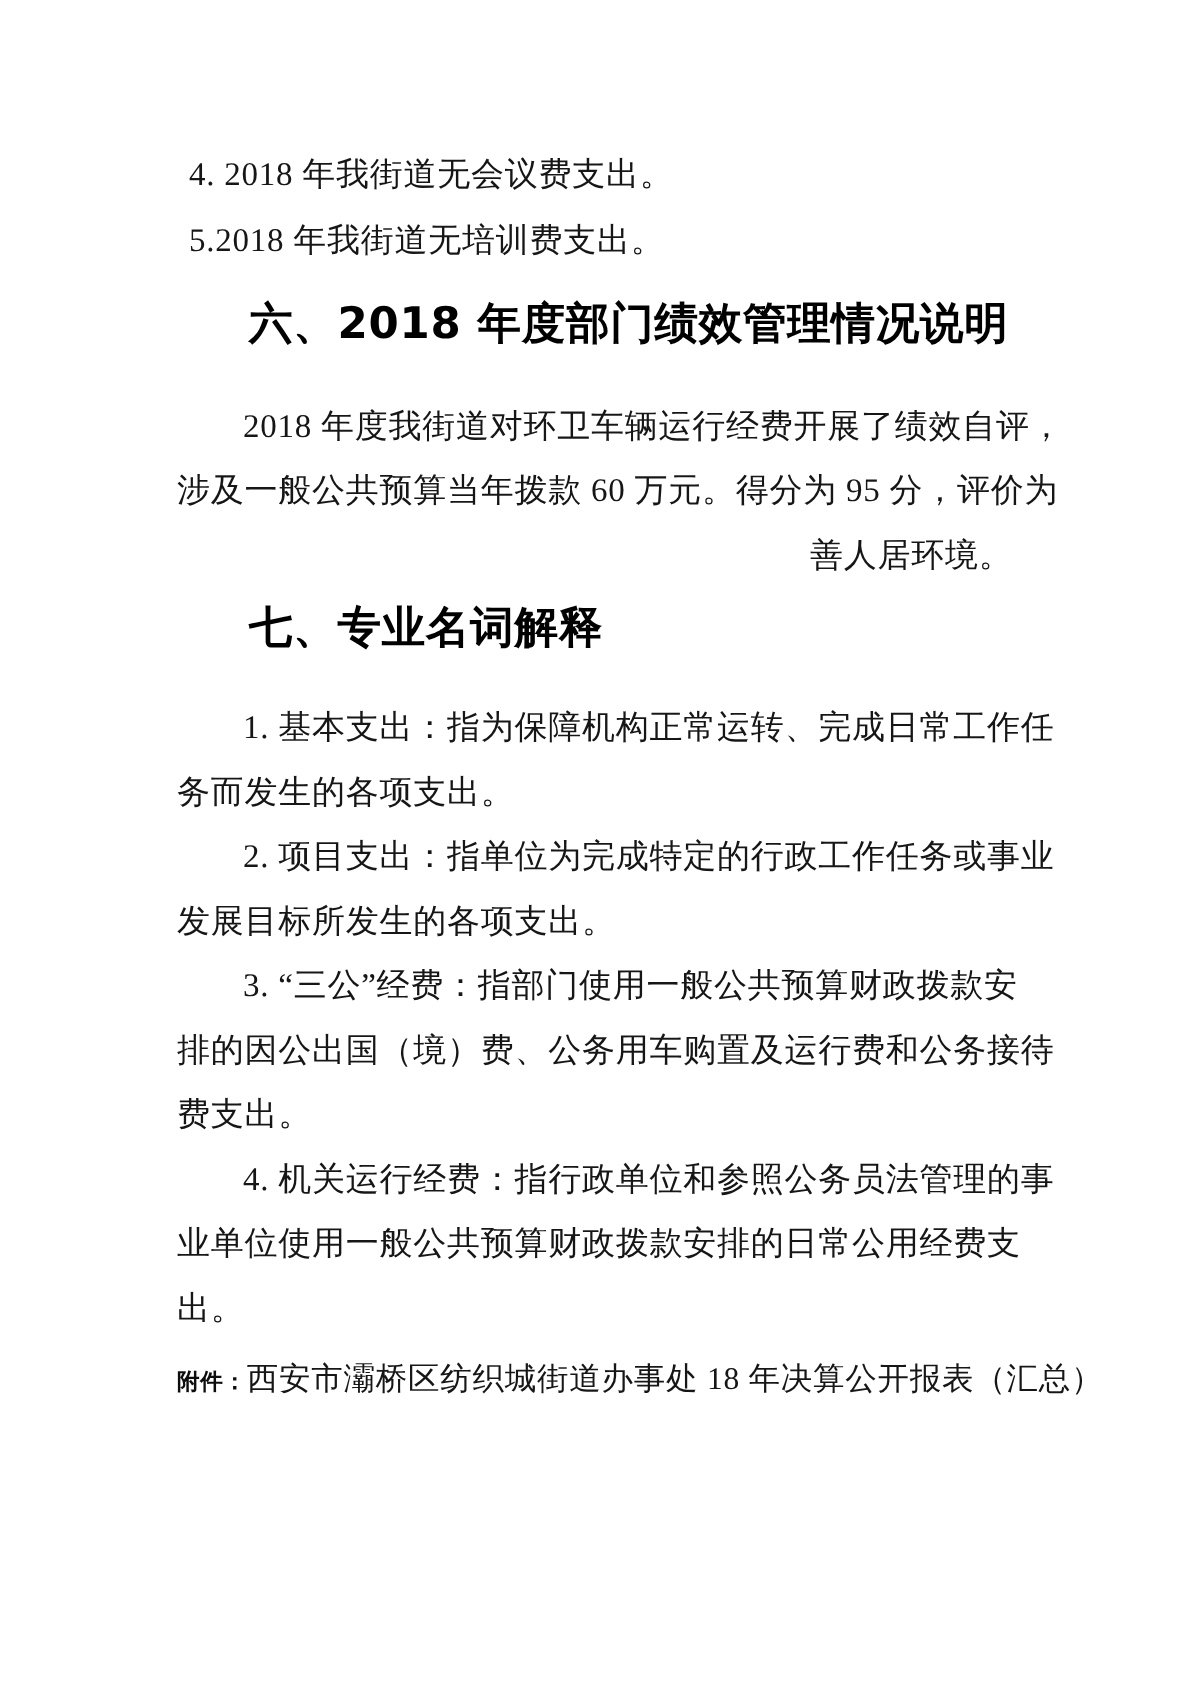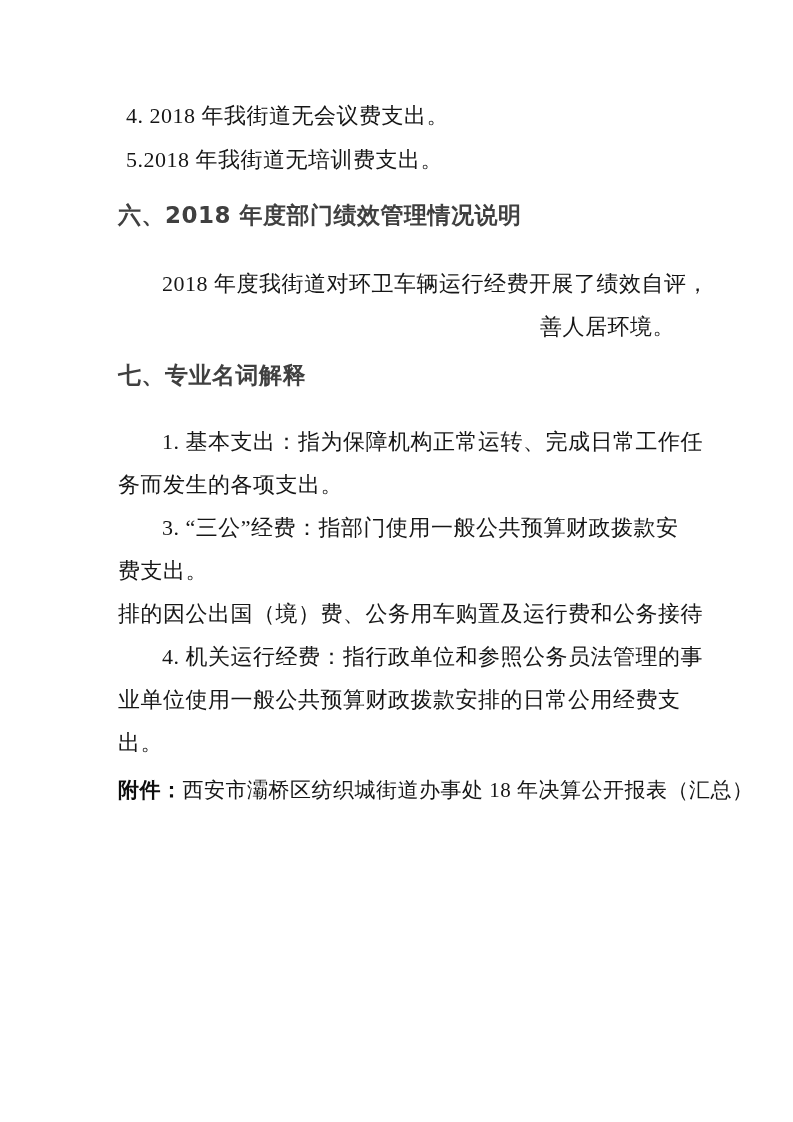--- a/index.html
+++ b/index.html
@@ -35,74 +35,80 @@
     height: 44px;
     line-height: 44px;
     padding-left: 8px;
   }
   .indent {
     padding-left: 44px;
   }
   .heading {
     font-family: "DejaVu Sans", "Liberation Sans", sans-serif;
     font-weight: 700;
-    font-size: 23px;
+    font-size: 29px;
     line-height: 30px;
-    color: #404040;
+    color: #000000;
     white-space: nowrap;
     letter-spacing: 0.5px;
+    margin-left: 48px;
   }
   .heading-6 { margin-top: 18px; }
   .para-6 { margin-top: 32px; text-align: right; }
   .heading-7 { margin-top: 12px; }
   .terms { margin-top: 30px; }
   .attachment {
     margin-top: 8px;
     height: 36px;
     line-height: 36px;
     font-size: 21px;
     white-space: nowrap;
     letter-spacing: 0.5px;
   }
   .att-label {
     font-family: "DejaVu Sans", "Liberation Sans", sans-serif;
     font-weight: 700;
-    font-size: 21px;
+    font-size: 15px;
     color: #0d0d0d;
   }
 </style>
 </head>
 <body>
 
 <div class="page">
   <div class="content body-text">
 
     <div class="intro">
       <div class="line">4. 2018 年我街道无会议费支出。</div>
       <div class="line">5.2018 年我街道无培训费支出。</div>
     </div>
 
     <div class="heading heading-6">六、2018 年度部门绩效管理情况说明</div>
 
     <div class="para-6">
       <div class="line indent">2018 年度我街道对环卫车辆运行经费开展了绩效自评，</div>
+      <div class="line">涉及一般公共预算当年拨款 60 万元。得分为 95 分，评价为</div>
       <div class="line">善人居环境。</div>
     </div>
 
     <div class="heading heading-7">七、专业名词解释</div>
 
     <div class="terms">
       <div class="term">
         <div class="line indent">1. 基本支出：指为保障机构正常运转、完成日常工作任</div>
         <div class="line">务而发生的各项支出。</div>
       </div>
       <div class="term">
+        <div class="line indent">2. 项目支出：指单位为完成特定的行政工作任务或事业</div>
+        <div class="line">发展目标所发生的各项支出。</div>
+      </div>
+      <div class="term">
         <div class="line indent">3. “三公”经费：指部门使用一般公共预算财政拨款安</div>
+        <div class="line">排的因公出国（境）费、公务用车购置及运行费和公务接待</div>
         <div class="line">费支出。</div>
-        <div class="line">排的因公出国（境）费、公务用车购置及运行费和公务接待</div>
       </div>
       <div class="term">
         <div class="line indent">4. 机关运行经费：指行政单位和参照公务员法管理的事</div>
         <div class="line">业单位使用一般公共预算财政拨款安排的日常公用经费支</div>
         <div class="line">出。</div>
       </div>
     </div>
 
     <div class="attachment">
       <span class="att-label">附件：</span><span>西安市灞桥区纺织城街道办事处 18 年决算公开报表（汇总）</span>

